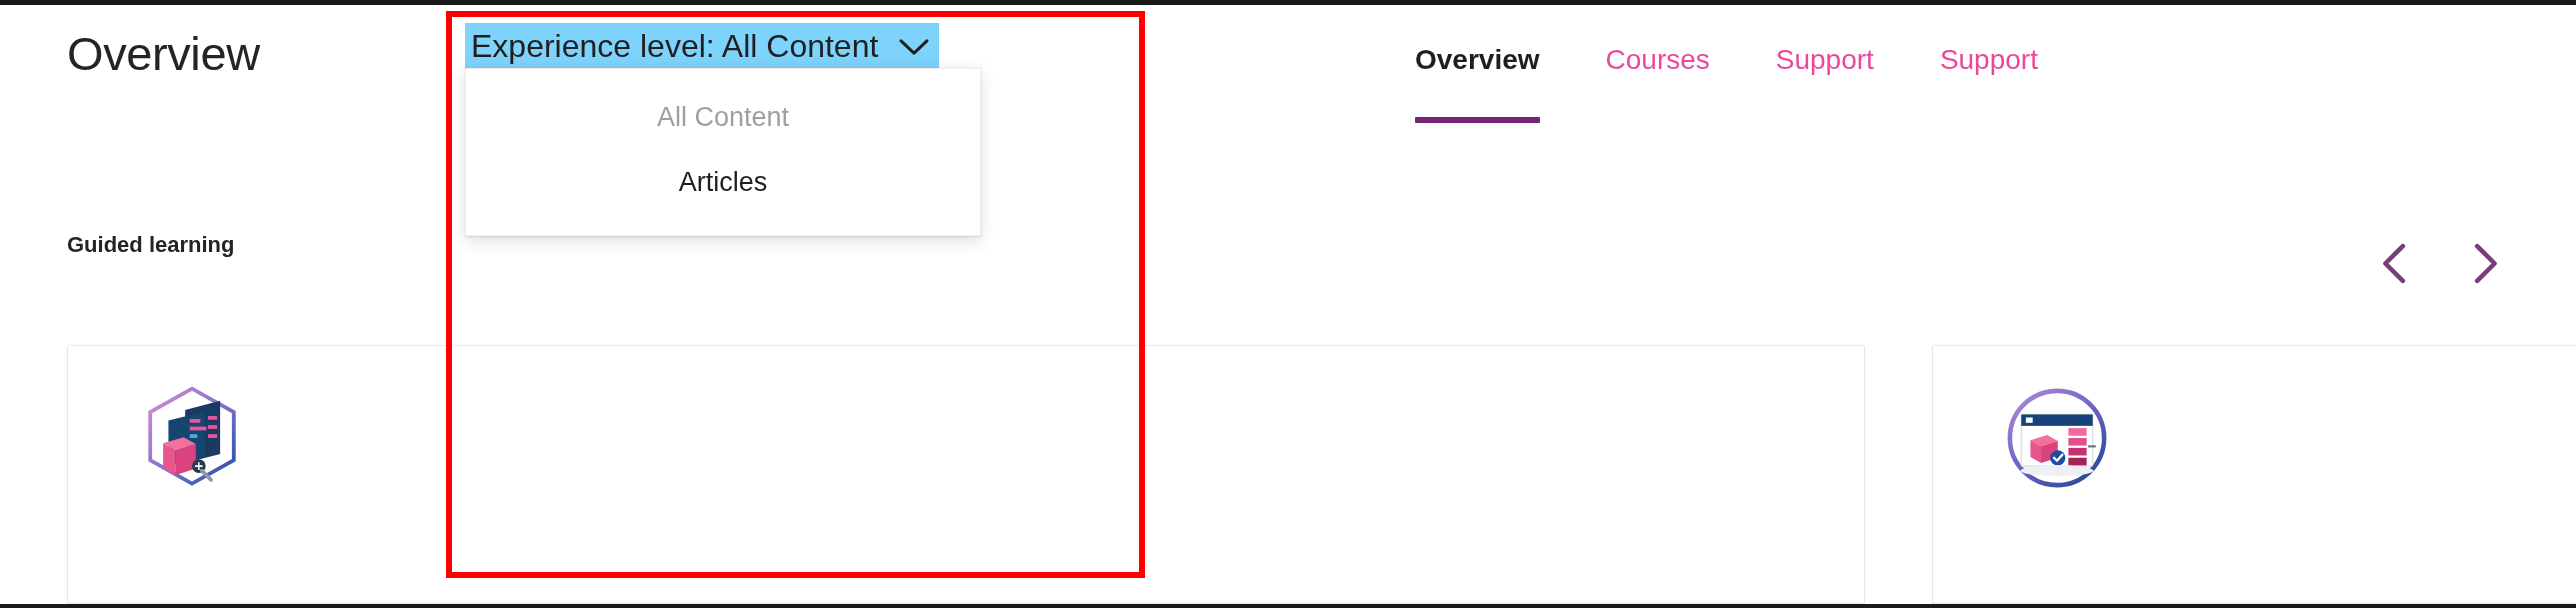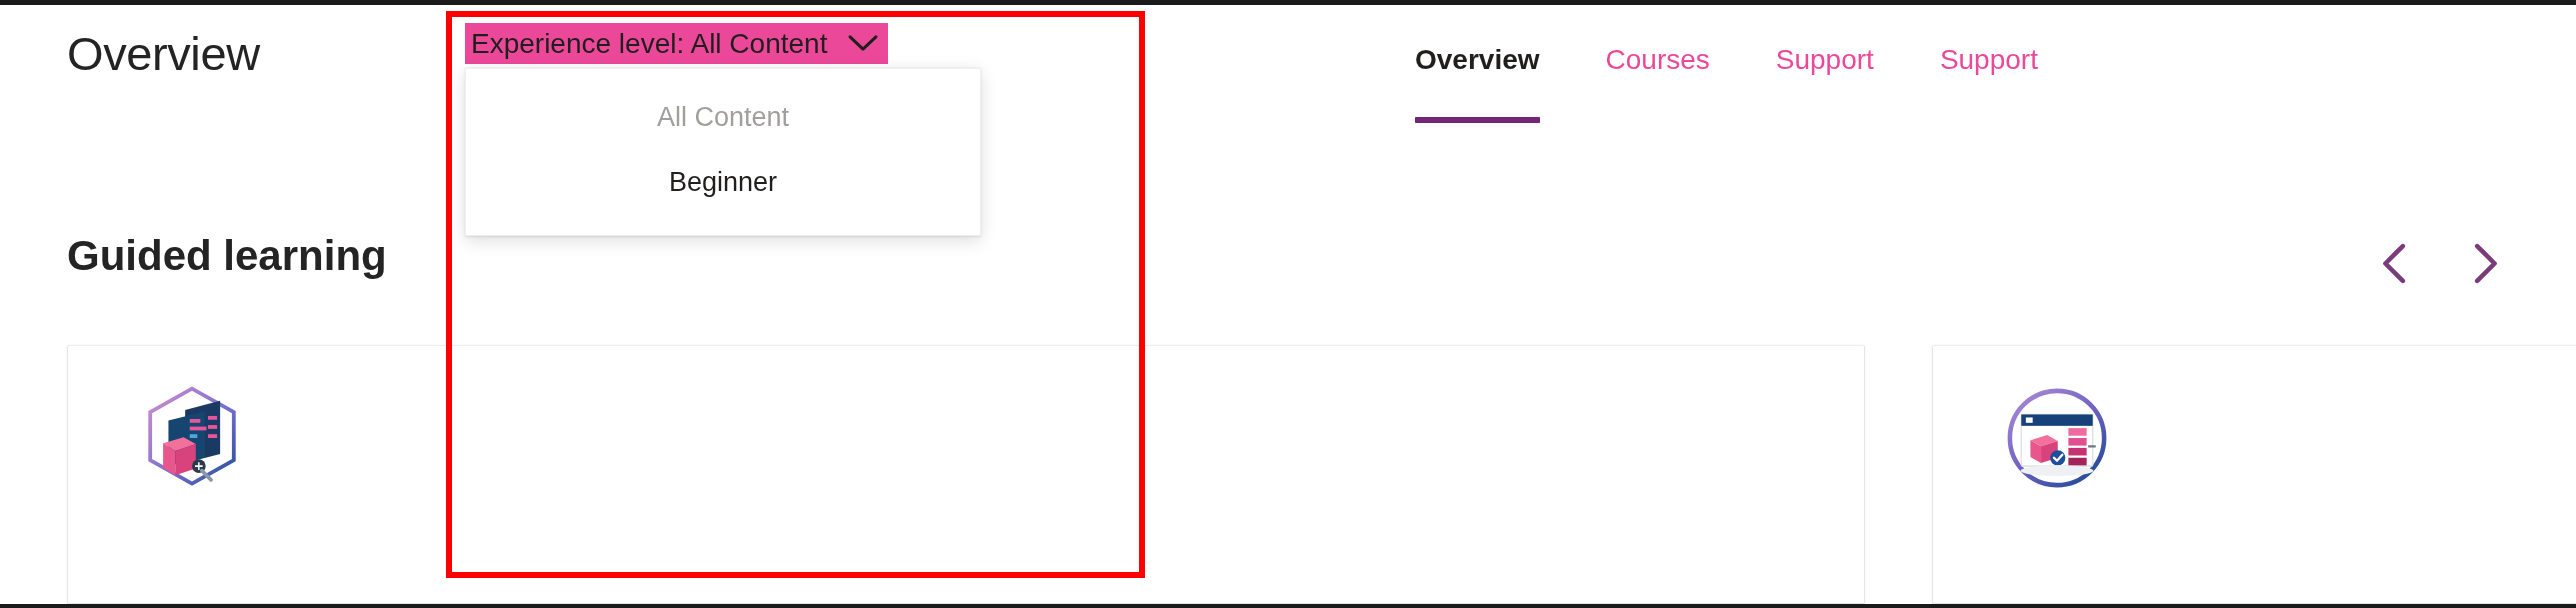--- a/index.html
+++ b/index.html
@@ -69,21 +69,21 @@
     bottom: -47px;
     height: 6.8px;
     background: #742774;
     border-radius: 0.8px;
   }
 
   
   .section-heading {
     position: absolute;
     left: 67px; top: 227px;
-    font-size: 42px;
+    font-size: 22px;
     font-weight: 600;
     color: #242424;
     white-space: nowrap;
   }
   .carousel-nav {
     position: absolute;
     right: 67px; top: 235px;
     display: flex;
     align-items: center;
     gap: 44px;
@@ -125,24 +125,24 @@
   
   .filter-wrap {
     position: absolute;
     left: 465px; top: 18px;
     z-index: 30;
   }
   .filter-button {
     display: inline-flex;
     align-items: center;
     gap: 20px;
-    background: #ec4899;
+    background: #7dd3fc;
     border: none;
     padding: 4.5px 9px 4.5px 6px;
-    font-size: 28px;
+    font-size: 32px;
     color: #201f1e;
     white-space: nowrap;
     cursor: pointer;
     font-family: inherit;
   }
   .filter-button .caret { display: block; }
 
   .dropdown-panel {
     position: absolute;
     left: 0px; top: 45px;
@@ -294,21 +294,21 @@
           <path d="M4 5 L21 21 L38 5" stroke="#201f1e" stroke-width="4" stroke-linecap="round" stroke-linejoin="round"></path>
         </svg>
       </span>
     </button>
 
     <div class="dropdown-panel">
       <div class="dropdown-item selected">
         <span>All Content</span>
       </div>
       <div class="dropdown-item">
-        <span>Beginner</span>
+        <span>Articles</span>
       </div>
     </div>
   </div>
 
   <div class="annotation-box"></div>
 
 </div>
 
 
 </body></html>

